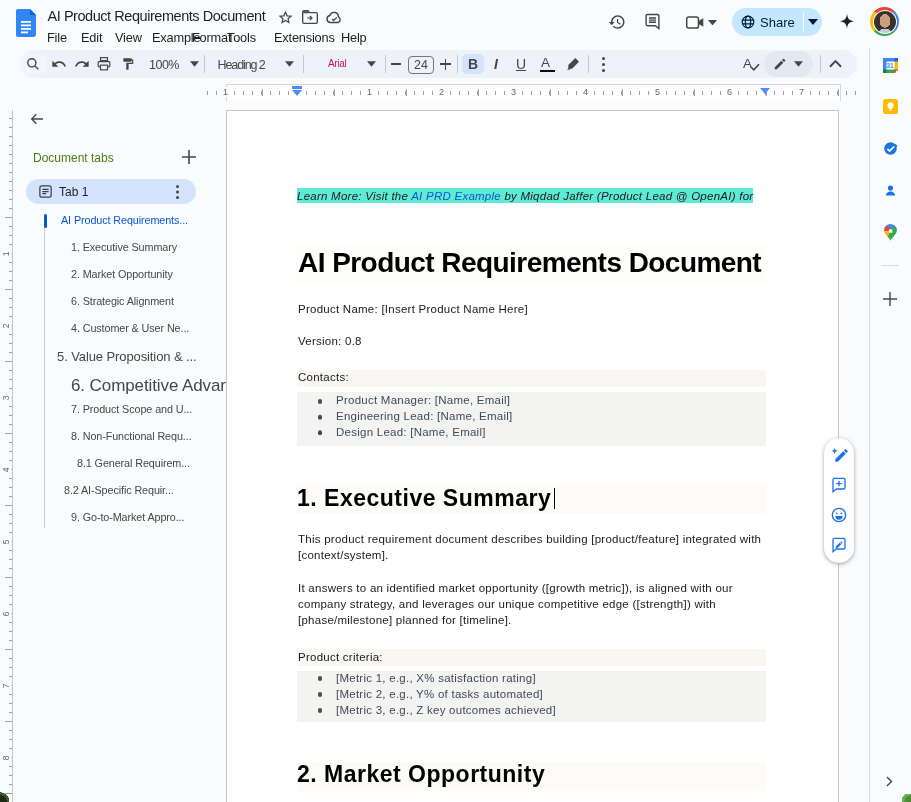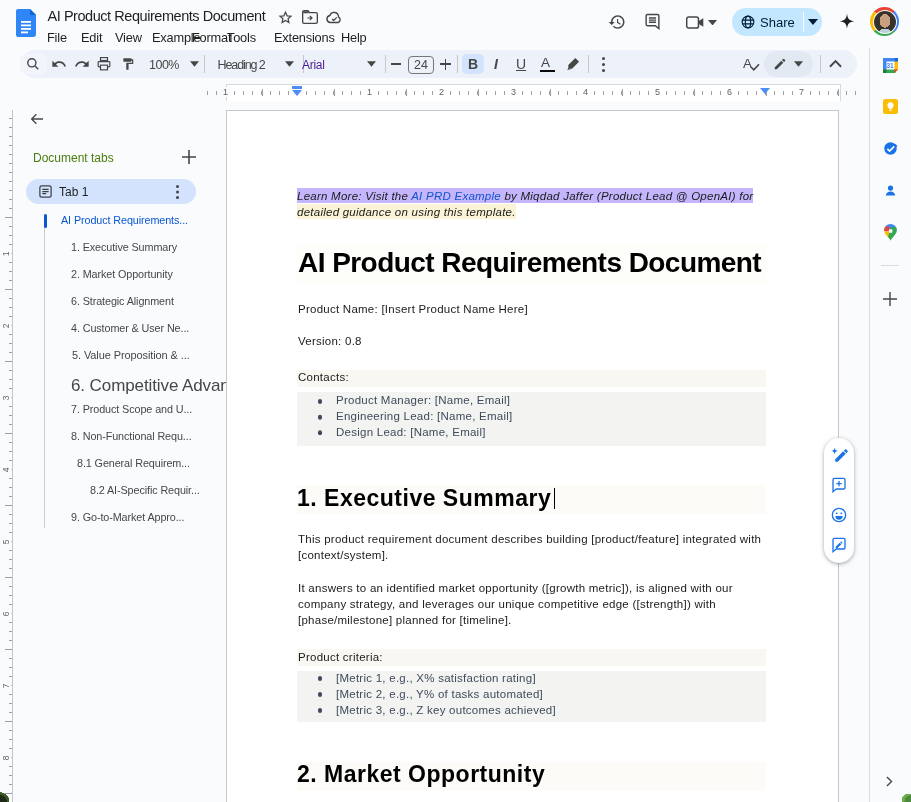--- a/index.html
+++ b/index.html
@@ -118,21 +118,21 @@
       <path d="M0 0h10L5 6z" fill="#444746"></path>
     </svg>
   <div class="a" style="left:204px;top:5px;width:1px;height:18px;background:#c7c7c7"></div>
 
   <div class="a" style="left:217.5px;top:7.5px;font-size:12.5px;letter-spacing:-1.1px;color:#444746">Heading 2</div>
   <svg class="a" style="left:285px;top:11px" width="9" height="6" viewBox="0 0 10 6">
       <path d="M0 0h10L5 6z" fill="#444746"></path>
     </svg>
   <div class="a" style="left:303px;top:5px;width:1px;height:18px;background:#c7c7c7"></div>
 
-  <div class="a" style="left:302px;top:7.5px;font-size:12px;letter-spacing:-0.3px;color:#4c1d95">Arial</div>
+  <div class="a" style="left:328px;top:7.5px;font-size:10px;letter-spacing:-0.3px;color:#be185d">Arial</div>
   <svg class="a" style="left:367px;top:11px" width="9" height="6" viewBox="0 0 10 6">
       <path d="M0 0h10L5 6z" fill="#444746"></path>
     </svg>
   <div class="a" style="left:385px;top:5px;width:1px;height:18px;background:#c7c7c7"></div>
 
   <div class="a" style="left:391px;top:13px;width:10px;height:1.6px;background:#444746"></div>
   <div class="a" style="left:408px;top:5.5px;width:24px;height:16px;border:1px solid #747775;border-radius:4px;font-size:12.5px;color:#444746;text-align:center;line-height:16px">24</div>
   <div class="a" style="left:440px;top:13.2px;width:11px;height:1.6px;background:#444746"></div>
   <div class="a" style="left:444.7px;top:8.5px;width:1.6px;height:11px;background:#444746"></div>
   <div class="a" style="left:457px;top:5px;width:1px;height:18px;background:#c7c7c7"></div>
@@ -237,34 +237,33 @@
   <div class="a" style="left:59px;top:85px;font-size:12px;font-weight:500;color:#1f1f1f">Tab 1</div>
   <div class="a" style="left:176px;top:84.5px;width:3px;height:3px;border-radius:50%;background:#444746;box-shadow:0 5.5px 0 #444746,0 11px 0 #444746"></div>
 
   <div class="a" style="left:44px;top:114px;width:1px;height:314px;background:#c7cdd6"></div>
   <div class="a" style="left:43.5px;top:114px;width:3px;height:14px;background:#0b57d0;border-radius:2px"></div>
   <div class="a" style="left:61px;top:113.5px;font-size:10.8px;letter-spacing:-0.1px;color:#0b57d0;white-space:nowrap">AI Product Requirements...</div>
   <div class="a" style="left:71px;top:141px;font-size:10.8px;letter-spacing:-0.1px;color:#474747;white-space:nowrap">1. Executive Summary</div>
   <div class="a" style="left:71px;top:168px;font-size:10.8px;letter-spacing:-0.1px;color:#474747;white-space:nowrap">2. Market Opportunity</div>
   <div class="a" style="left:71px;top:195px;font-size:10.8px;letter-spacing:-0.1px;color:#474747;white-space:nowrap">6. Strategic Alignment</div>
   <div class="a" style="left:71px;top:222px;font-size:10.8px;letter-spacing:-0.1px;color:#474747;white-space:nowrap">4. Customer &amp; User Ne...</div>
-  <div class="a" style="left:72px;top:249px;font-size:11px;letter-spacing:-0.1px;color:#474747;white-space:nowrap">5. Value Proposition &amp; ...</div>
+  <div class="a" style="left:57px;top:249px;font-size:13px;letter-spacing:-0.1px;color:#474747;white-space:nowrap">5. Value Proposition &amp; ...</div>
   <div class="a" style="left:71px;top:276px;font-size:17px;letter-spacing:-0.1px;color:#474747;white-space:nowrap">6. Competitive Advanta...</div>
   <div class="a" style="left:71px;top:303px;font-size:10.8px;letter-spacing:-0.1px;color:#474747;white-space:nowrap">7. Product Scope and U...</div>
   <div class="a" style="left:71px;top:330px;font-size:10.8px;letter-spacing:-0.1px;color:#474747;white-space:nowrap">8. Non-Functional Requ...</div>
   <div class="a" style="left:77px;top:357px;font-size:10.8px;letter-spacing:-0.1px;color:#474747;white-space:nowrap">8.1 General Requirem...</div>
-  <div class="a" style="left:90px;top:384px;font-size:10.8px;letter-spacing:-0.1px;color:#474747;white-space:nowrap">8.2 AI-Specific Requir...</div>
+  <div class="a" style="left:64px;top:384px;font-size:10.8px;letter-spacing:-0.1px;color:#474747;white-space:nowrap">8.2 AI-Specific Requir...</div>
   <div class="a" style="left:71px;top:411px;font-size:10.8px;letter-spacing:-0.1px;color:#474747;white-space:nowrap">9. Go-to-Market Appro...</div>
 </div>
 
 <div class="a" style="left:226px;top:110px;width:611px;height:692px;background:#fff;border:1px solid #c7c7c7;border-bottom:none"></div>
 
 <div class="a" style="left:297px;top:187.5px;width:480px;font-size:11.5px;line-height:16px;letter-spacing:0.25px;font-style:italic;color:#1b1b1b">
-  <span style="background:#c4b5fd;padding:1.5px 0">Learn More: Visit the <span style="color:#1155cc">AI PRD Example</span> by Miqdad Jaffer (Product Lead @ OpenAI) for</span><br>
-  <span style="background:#faf3d6;padding:1.5px 0">detailed guidance on using this template.</span>
+  <span style="background:#5eead4;padding:1.5px 0">Learn More: Visit the <span style="color:#1155cc">AI PRD Example</span> by Miqdad Jaffer (Product Lead @ OpenAI) for</span><br>
 </div>
 
 <div class="a" style="left:297px;top:245px;width:469px;height:38px;background:#fdfdf9"></div>
 <div class="a" style="left:298px;top:246.5px;font-size:28px;line-height:32px;letter-spacing:-0.55px;font-weight:bold;color:#000;white-space:nowrap">AI Product Requirements Document</div>
 <div class="a" style="left:298px;top:303px;font-size:11.5px;letter-spacing:0.25px;color:#1b1b1b">Product Name: [Insert Product Name Here]</div>
 <div class="a" style="left:298px;top:335px;font-size:11.5px;letter-spacing:0.25px;color:#1b1b1b">Version: 0.8</div>
 <div class="a" style="left:297px;top:370px;width:469px;height:17px;background:#f8f7f2"></div>
 <div class="a" style="left:298px;top:370.5px;font-size:11.5px;letter-spacing:0.25px;color:#1b1b1b">Contacts:</div>
 <div class="a" style="left:297px;top:392px;width:469px;height:54px;background:#f3f3f1"></div>
 <div class="a" style="left:336px;top:393.2px;font-size:11.5px;line-height:15.66px;letter-spacing:0.25px;color:#3f4b5c">Product Manager: [Name, Email]<br>Engineering Lead: [Name, Email]<br>Design Lead: [Name, Email]</div>

